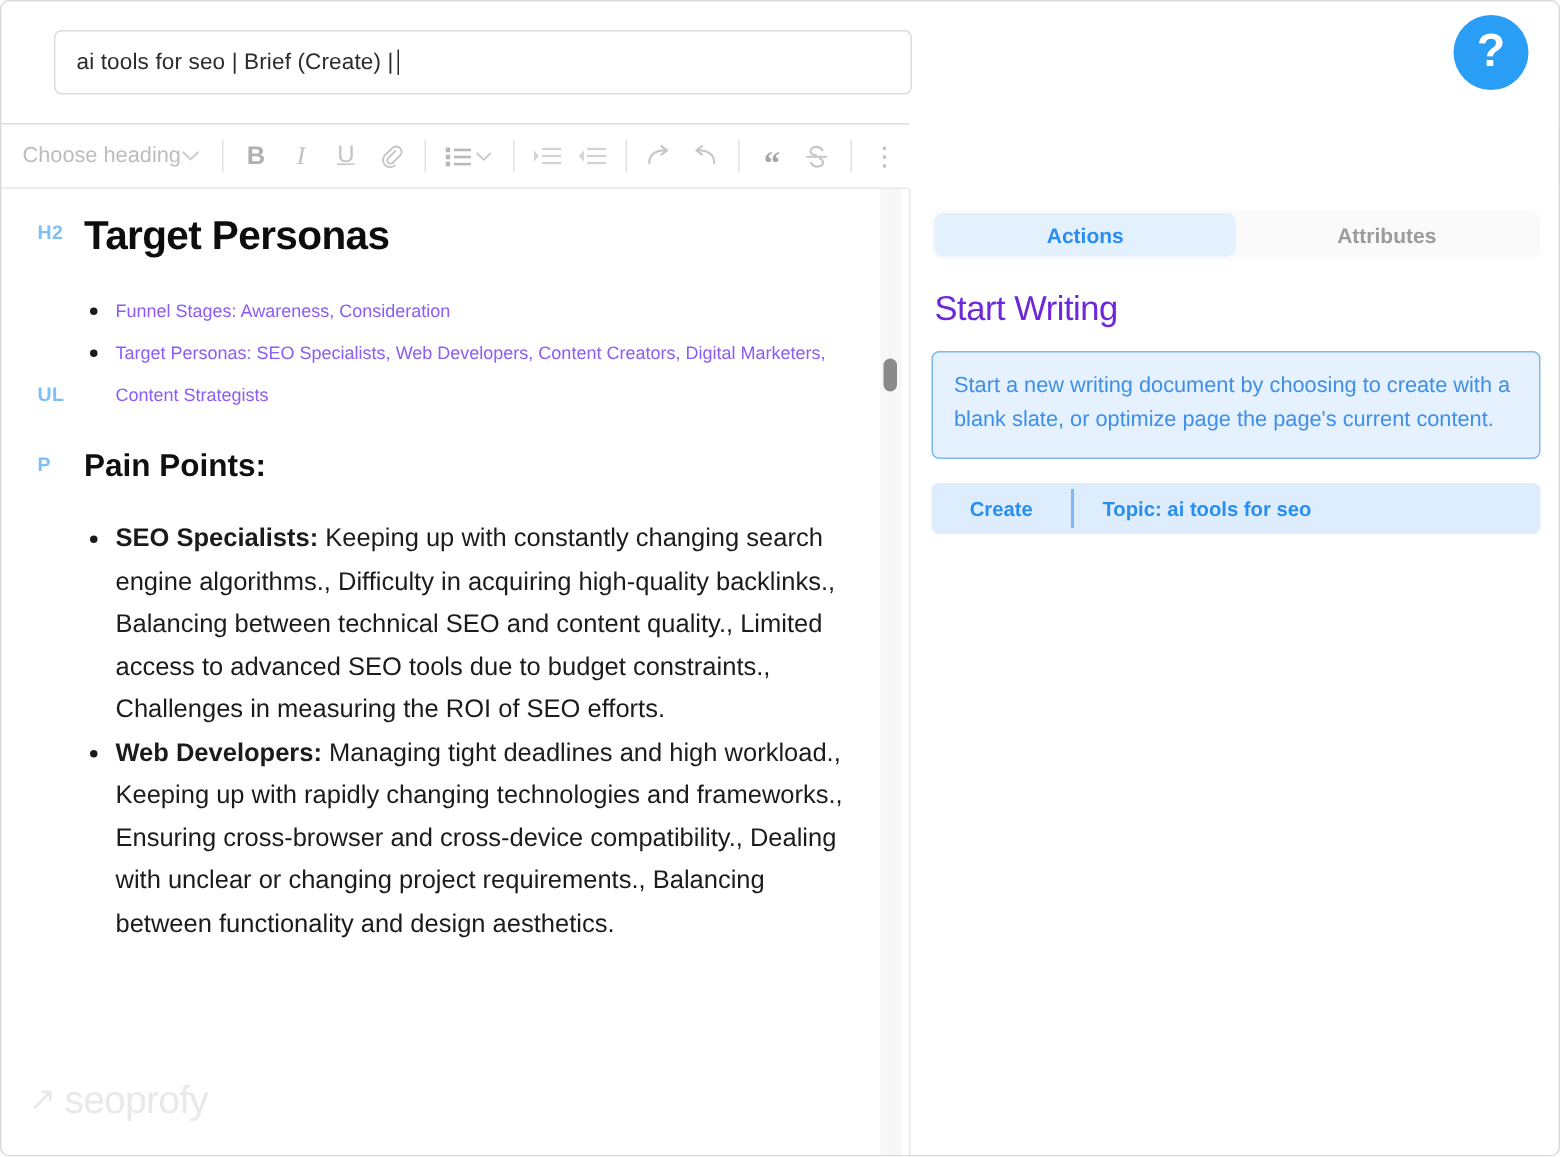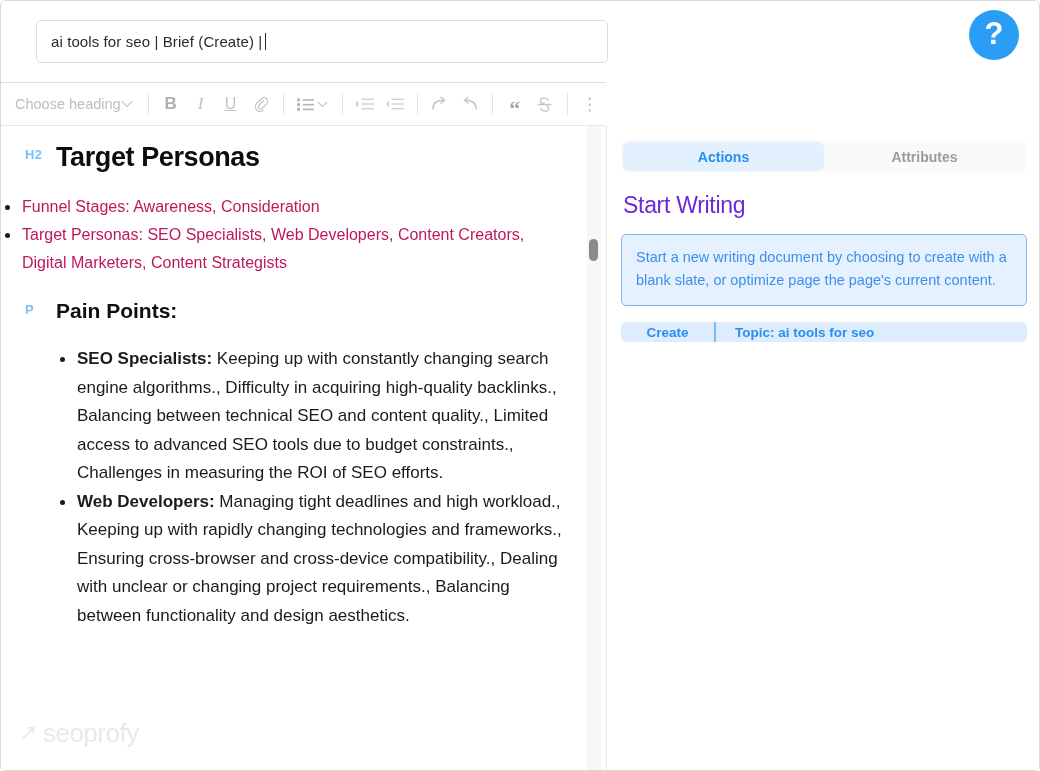--- a/index.html
+++ b/index.html
@@ -166,23 +166,23 @@
     letter-spacing: -0.4px;
     color: #0d0d0f;
     margin: 0 0 20px 0;
     line-height: 1.15;
   }
 
   .doc-ul { list-style: none; margin: 0 0 20px 0; }
   .doc-ul li {
     position: relative;
     padding-left: 21px;
-    font-size: 16px;
+    font-size: 12px;
     line-height: 28px;
-    color: #be185d;
+    color: #8b5cf6;
     margin-bottom: 0px;
   }
   .doc-ul li::before {
     content: "";
     position: absolute;
     left: 4px;
     top: 12px;
     width: 5px;
     height: 5px;
     border-radius: 50%;
@@ -308,21 +308,21 @@
     padding: 11px 14px 13px 14px;
     color: #3f8fe8;
     font-size: 14.5px;
     line-height: 23px;
     margin-bottom: 16px;
   }
 
   .action-row {
     background: #ddedfd;
     border-radius: 5px;
-    height: 20px;
+    height: 34px;
     display: flex;
     align-items: center;
     font-size: 13.5px;
     font-weight: bold;
     color: #2a8ef0;
     overflow: hidden;
     cursor: pointer;
   }
   .action-row .ar-label {
     width: 93px;
@@ -453,20 +453,21 @@
       <div class="editor">
 
         <div class="blk">
           <div class="gutter">H2</div>
           <div class="blk-body">
             <h2 class="doc-h2">Target Personas</h2>
           </div>
         </div>
 
         <div class="blk">
+          <div class="gutter" style="padding-top:62px">UL</div>
           <div class="blk-body">
             <ul class="doc-ul">
               <li>Funnel Stages: Awareness, Consideration</li>
               <li>Target Personas: SEO Specialists, Web Developers, Content Creators, Digital Marketers, Content Strategists</li>
             </ul>
           </div>
         </div>
 
         <div class="blk">
           <div class="gutter">P</div>

